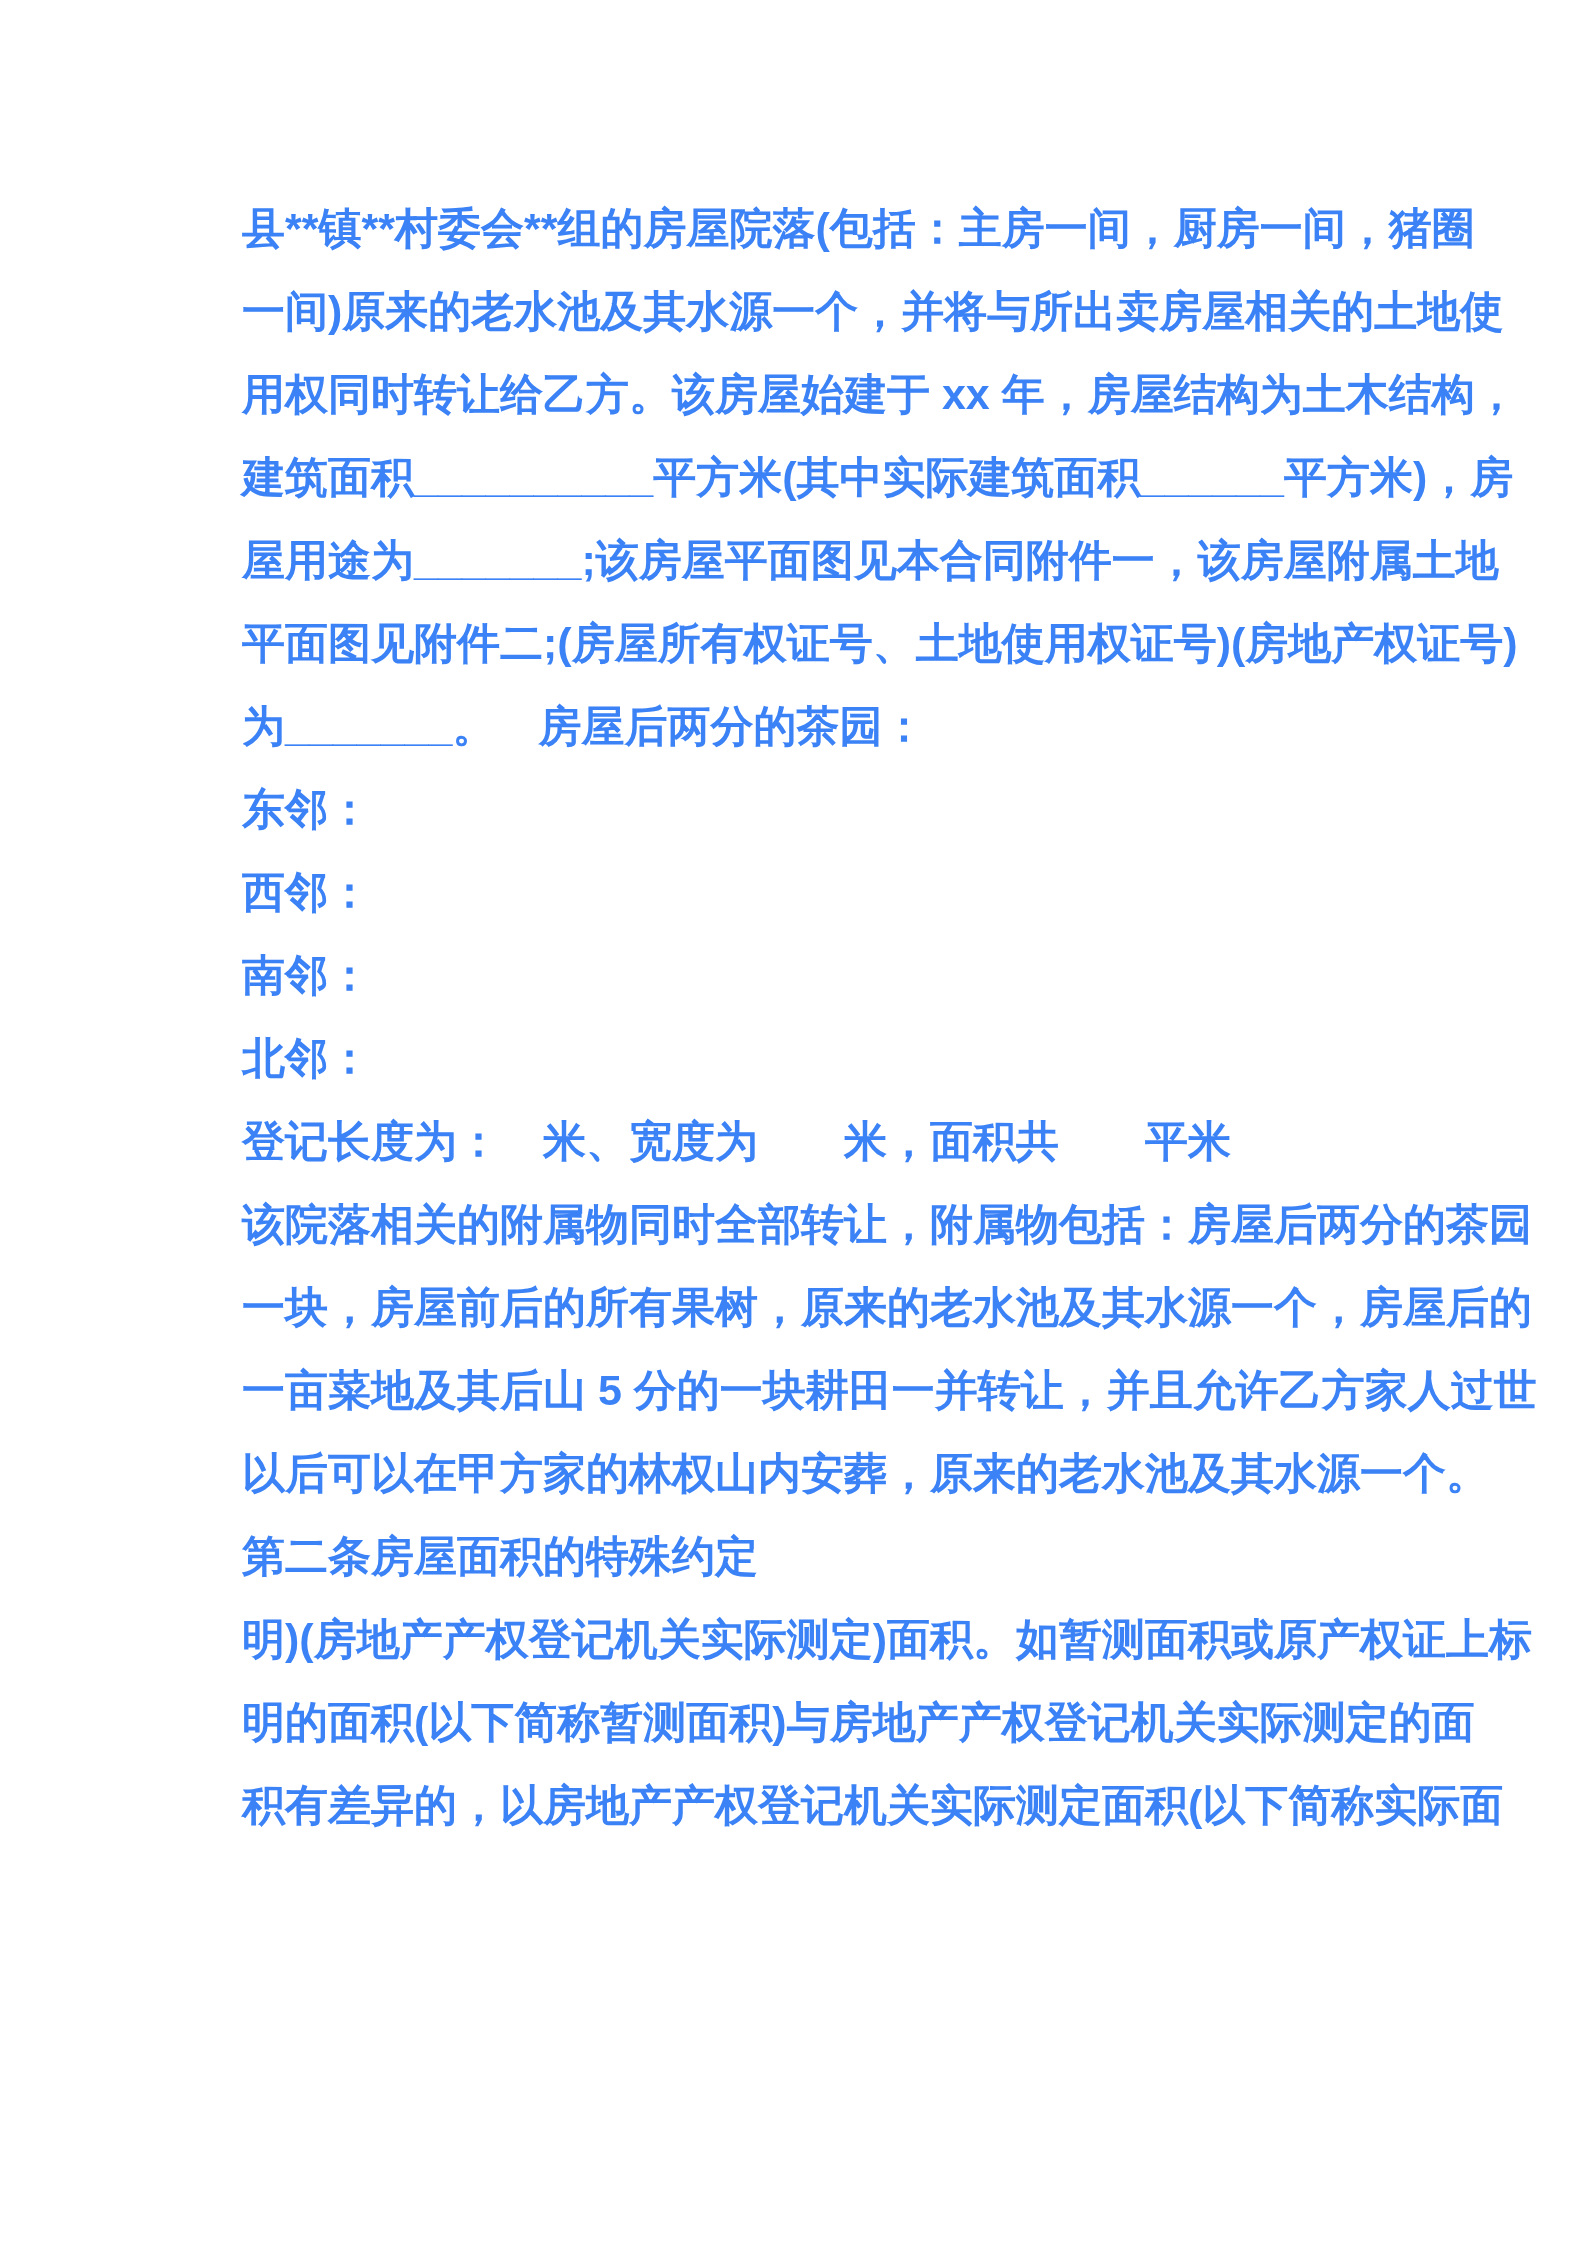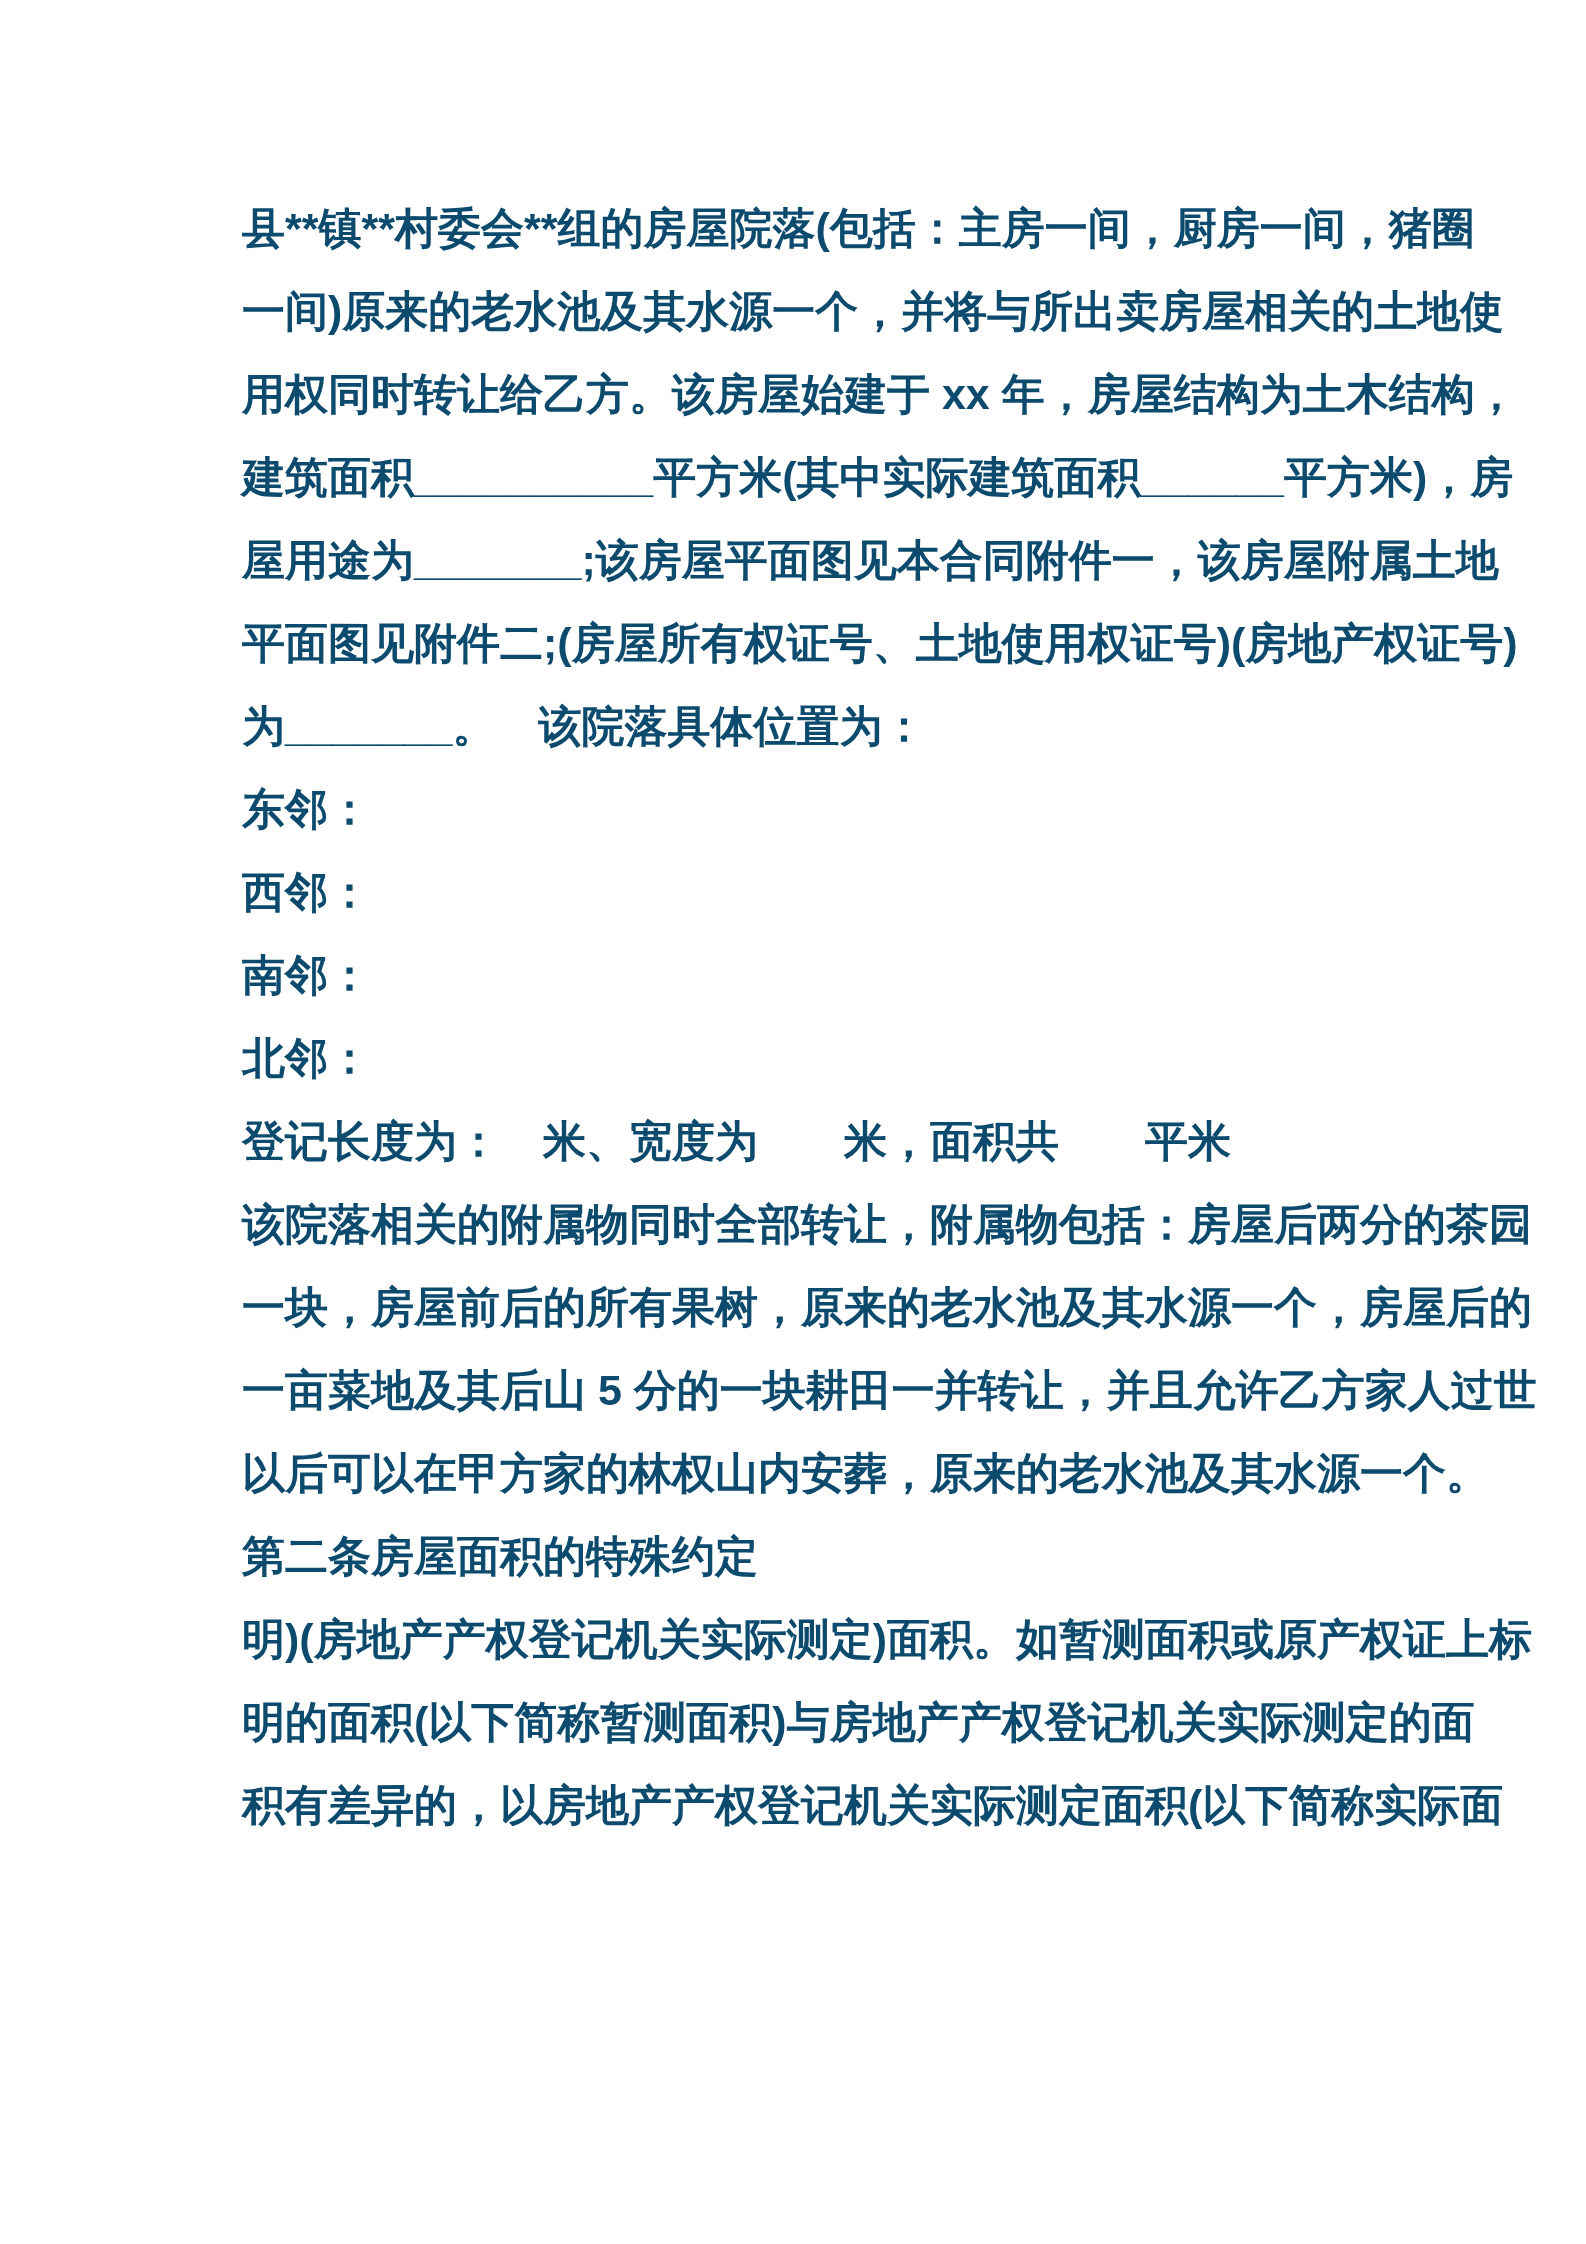--- a/index.html
+++ b/index.html
@@ -19,37 +19,37 @@
     position: absolute;
     left: 242px;
     top: 187px;
     width: 1130px;
   }
   .line {
     font-size: 43px;
     line-height: 83px;
     height: 83px;
     font-weight: bold;
-    color: #0c4a6e;
+    color: #3b82f6;
     white-space: pre;       
     letter-spacing: 0px;
   }
 </style>
 </head>
 <body>
 
 <div class="page">
   <div class="content">
     <div class="line">县**镇**村委会**组的房屋院落(包括：主房一间，厨房一间，猪圈</div>
     <div class="line">一间)原来的老水池及其水源一个，并将与所出卖房屋相关的土地使</div>
     <div class="line">用权同时转让给乙方。该房屋始建于 xx 年，房屋结构为土木结构，</div>
     <div class="line">建筑面积__________平方米(其中实际建筑面积______平方米)，房</div>
     <div class="line">屋用途为_______;该房屋平面图见本合同附件一，该房屋附属土地</div>
     <div class="line">平面图见附件二;(房屋所有权证号、土地使用权证号)(房地产权证号)</div>
-    <div class="line">为_______。　该院落具体位置为：</div>
+    <div class="line">为_______。　房屋后两分的茶园：</div>
     <div class="line">东邻：</div>
     <div class="line">西邻：</div>
     <div class="line">南邻：</div>
     <div class="line">北邻：</div>
     <div class="line">登记长度为：　米、宽度为　　米，面积共　　平米</div>
     <div class="line">该院落相关的附属物同时全部转让，附属物包括：房屋后两分的茶园</div>
     <div class="line">一块，房屋前后的所有果树，原来的老水池及其水源一个，房屋后的</div>
     <div class="line">一亩菜地及其后山 5 分的一块耕田一并转让，并且允许乙方家人过世</div>
     <div class="line">以后可以在甲方家的林权山内安葬，原来的老水池及其水源一个。</div>
     <div class="line">第二条房屋面积的特殊约定</div>

